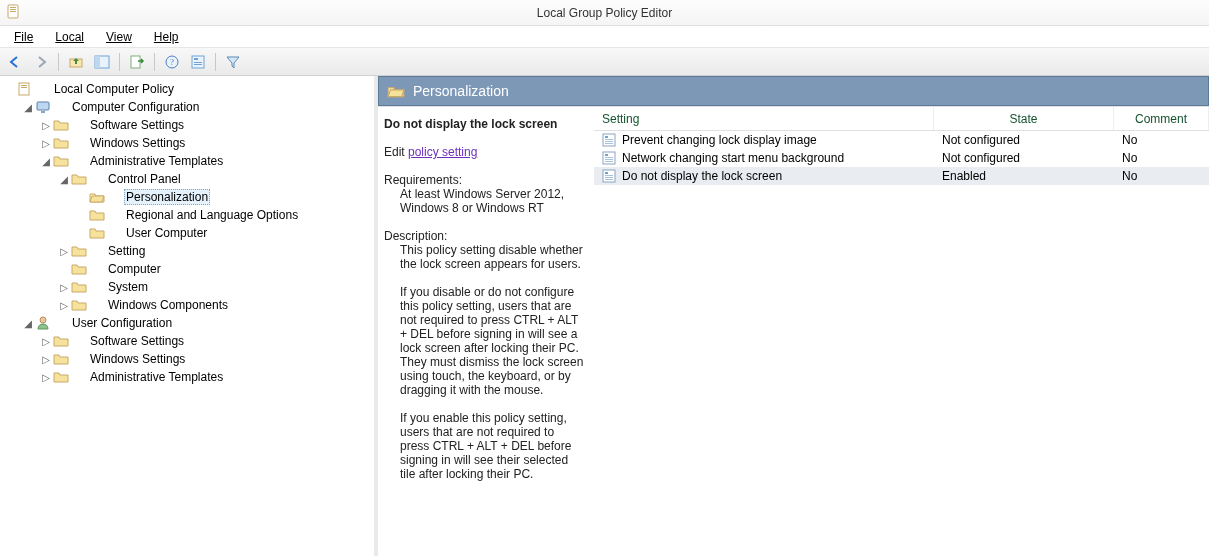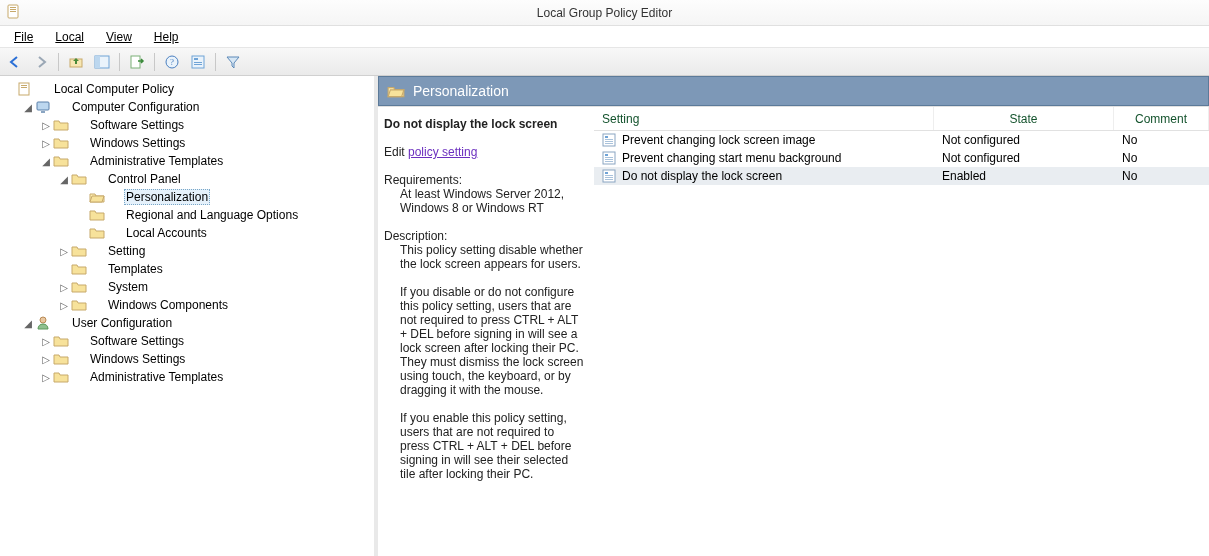--- a/index.html
+++ b/index.html
@@ -334,21 +334,21 @@
                           </div>
                         </li>
                       <li>
                           <div class="row">
                             <span class="twisty"></span>
                             <span class="icon">
                               <svg viewBox="0 0 16 16">
                                 <path d="M1 4h5l1 2h8v7H1z" fill="#f7e29b" stroke="#c7a96b"></path>
                               </svg>
                             </span>
-                            <span class="label">Local Accounts</span>
+                            <span class="label">User Computer</span>
                           </div>
                         </li>
                     </ul>
                   </li>
                   <li>
                       <div class="row">
                         <span class="twisty">▷</span>
                         <span class="icon">
                           <svg viewBox="0 0 16 16">
                             <path d="M1 4h5l1 2h8v7H1z" fill="#f7e29b" stroke="#c7a96b"></path>
@@ -358,21 +358,21 @@
                       </div>
                     </li>
                   <li>
                       <div class="row">
                         <span class="twisty"></span>
                         <span class="icon">
                           <svg viewBox="0 0 16 16">
                             <path d="M1 4h5l1 2h8v7H1z" fill="#f7e29b" stroke="#c7a96b"></path>
                           </svg>
                         </span>
-                        <span class="label">Templates</span>
+                        <span class="label">Computer</span>
                       </div>
                     </li>
                   <li>
                       <div class="row">
                         <span class="twisty">▷</span>
                         <span class="icon">
                           <svg viewBox="0 0 16 16">
                             <path d="M1 4h5l1 2h8v7H1z" fill="#f7e29b" stroke="#c7a96b"></path>
                           </svg>
                         </span>
@@ -480,37 +480,37 @@
               <div class="cell col-setting">
                 <span class="item-icon">
                   <svg viewBox="0 0 14 14">
                     <rect x="1" y="1" width="12" height="12" fill="#fff" stroke="#8aa5c2"></rect>
                     <rect x="3" y="3" width="3" height="2" fill="#6fa3d6"></rect>
                     <rect x="3" y="6" width="8" height="1" fill="#a9c2db"></rect>
                     <rect x="3" y="8" width="8" height="1" fill="#a9c2db"></rect>
                     <rect x="3" y="10" width="8" height="1" fill="#a9c2db"></rect>
                   </svg>
                 </span>
-                <span>Prevent changing lock screen image</span>
+                <span>Prevent changing lock display image</span>
               </div>
               <div class="cell col-state">Not configured</div>
               <div class="cell col-comment">No</div>
             </div>
             <div class="list-row">
               <div class="cell col-setting">
                 <span class="item-icon">
                   <svg viewBox="0 0 14 14">
                     <rect x="1" y="1" width="12" height="12" fill="#fff" stroke="#8aa5c2"></rect>
                     <rect x="3" y="3" width="3" height="2" fill="#6fa3d6"></rect>
                     <rect x="3" y="6" width="8" height="1" fill="#a9c2db"></rect>
                     <rect x="3" y="8" width="8" height="1" fill="#a9c2db"></rect>
                     <rect x="3" y="10" width="8" height="1" fill="#a9c2db"></rect>
                   </svg>
                 </span>
-                <span>Prevent changing start menu background</span>
+                <span>Network changing start menu background</span>
               </div>
               <div class="cell col-state">Not configured</div>
               <div class="cell col-comment">No</div>
             </div>
             <div class="list-row selected">
               <div class="cell col-setting">
                 <span class="item-icon">
                   <svg viewBox="0 0 14 14">
                     <rect x="1" y="1" width="12" height="12" fill="#fff" stroke="#8aa5c2"></rect>
                     <rect x="3" y="3" width="3" height="2" fill="#6fa3d6"></rect>

